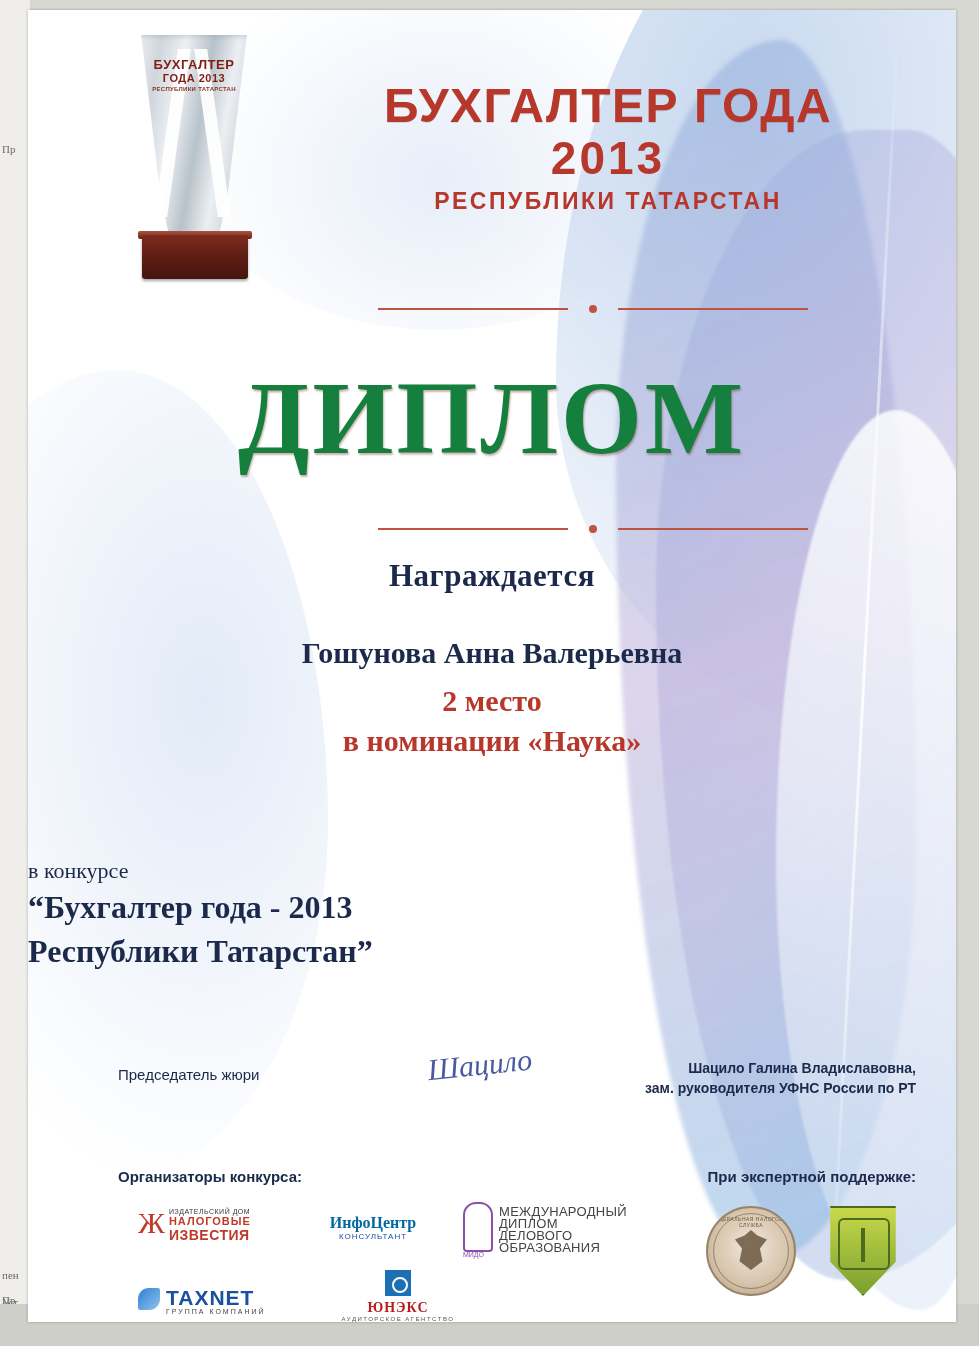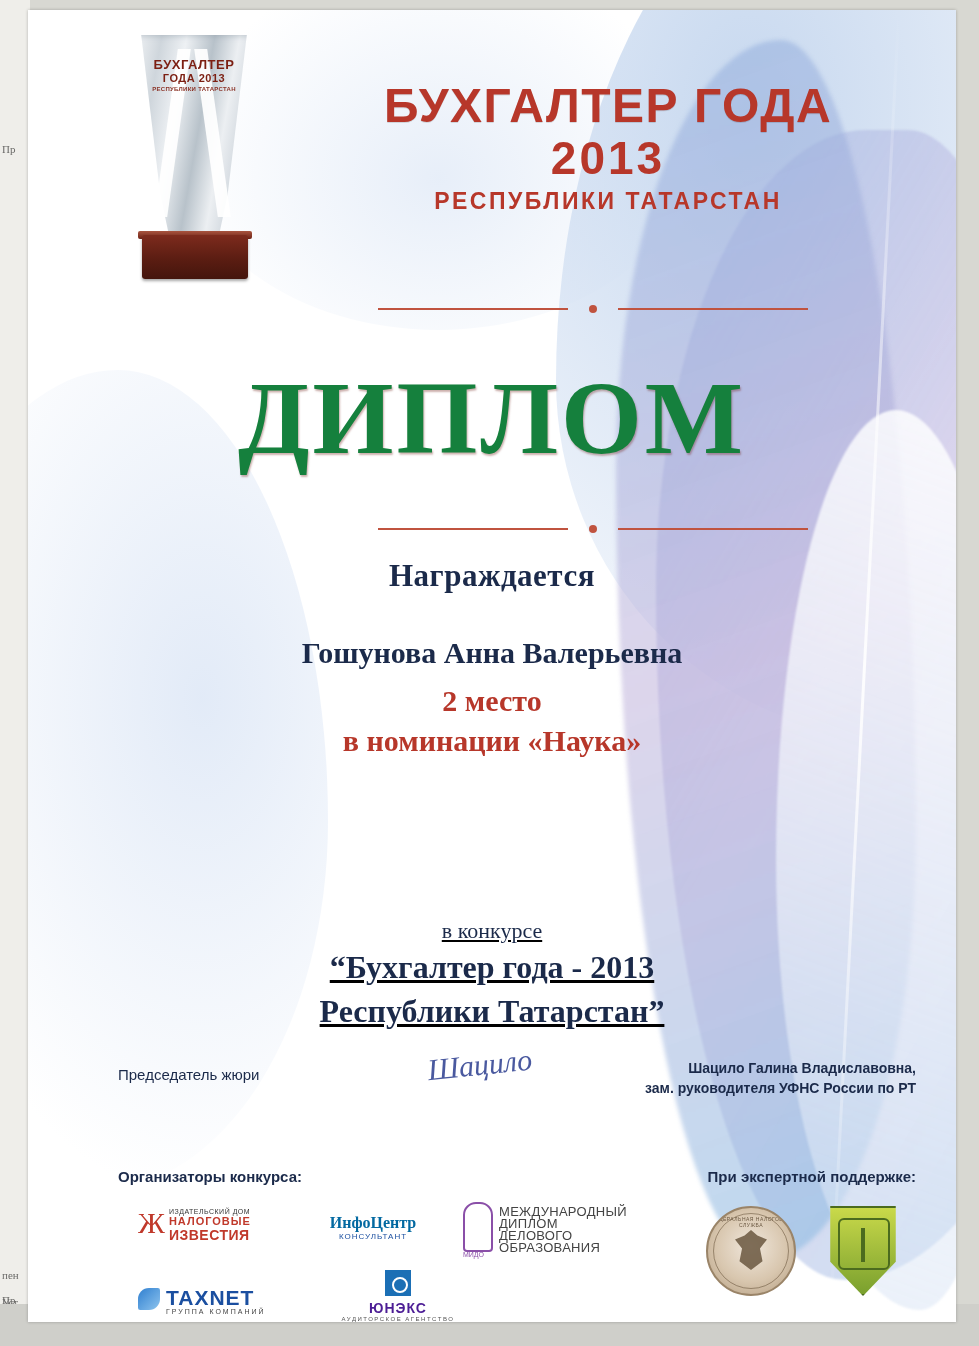--- a/index.html
+++ b/index.html
@@ -263,23 +263,21 @@
     margin-top: 6px;
     font-family: "Liberation Serif", serif;
     font-weight: bold;
     font-size: 30px;
     color: #b7372a;
   }
 
   .contest {
     position: absolute;
     left: 0; right: 0;
-    top: 908px;
-    text-align: center;
-    text-decoration: underline;
+    top: 848px;
   }
   .contest .vkonkurse {
     font-family: "Liberation Serif", serif;
     font-size: 22px;
     color: #1b2a4a;
   }
   .contest .ct1, .contest .ct2 {
     font-family: "Liberation Serif", serif;
     font-weight: bold;
     font-size: 32px;
@@ -455,24 +453,24 @@
   }
   .logo-unex .sq:after {
     content: "";
     position: absolute;
     left: 7px; top: 7px;
     width: 12px; height: 12px;
     border-radius: 50%;
     border: 2px solid #fff;
   }
   .logo-unex .t1 {
-    font-family: Liberation Sans, sans-serif;
+    font-family: Liberation Serif, serif;
     font-size: 14px;
     font-weight: bold;
-    color: #4c1d95;
+    color: #b91c1c;
     letter-spacing: 1px;
   }
   .logo-unex .t2 {
     font-family: "Liberation Sans", sans-serif;
     font-size: 6px;
     color: #555;
     letter-spacing: 1.5px;
   }
 
   .emblem-fns {

